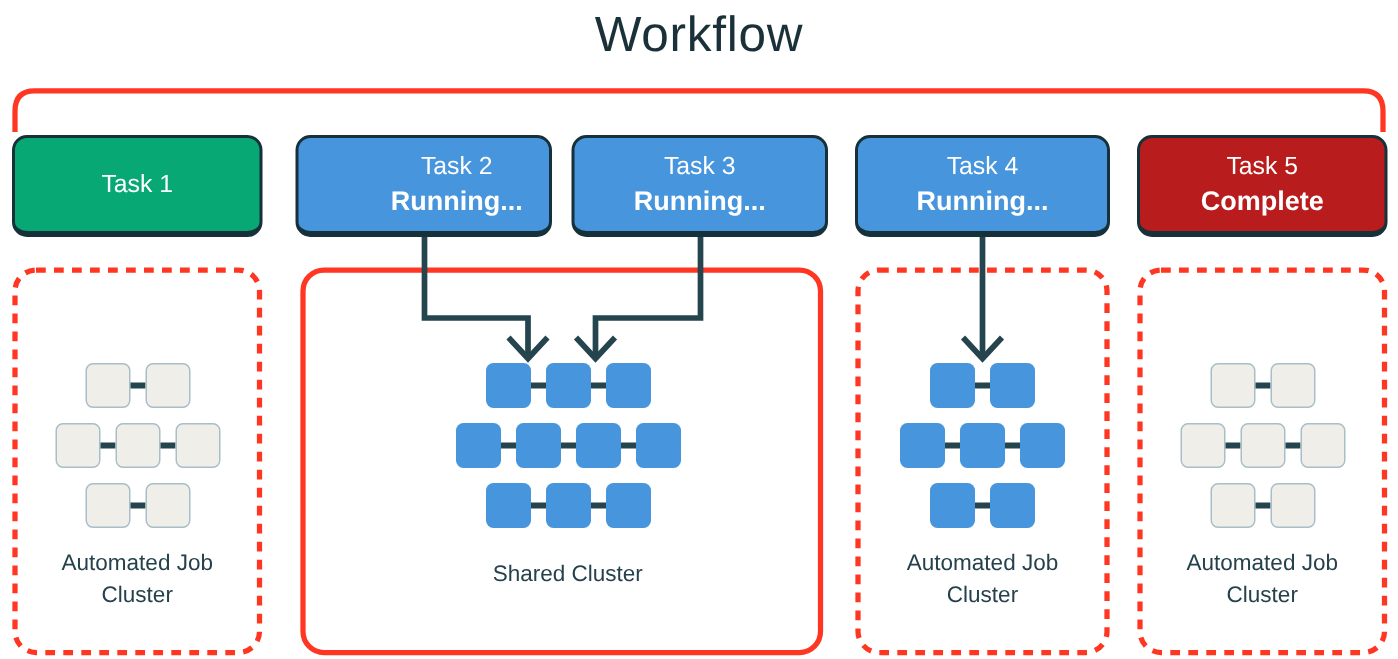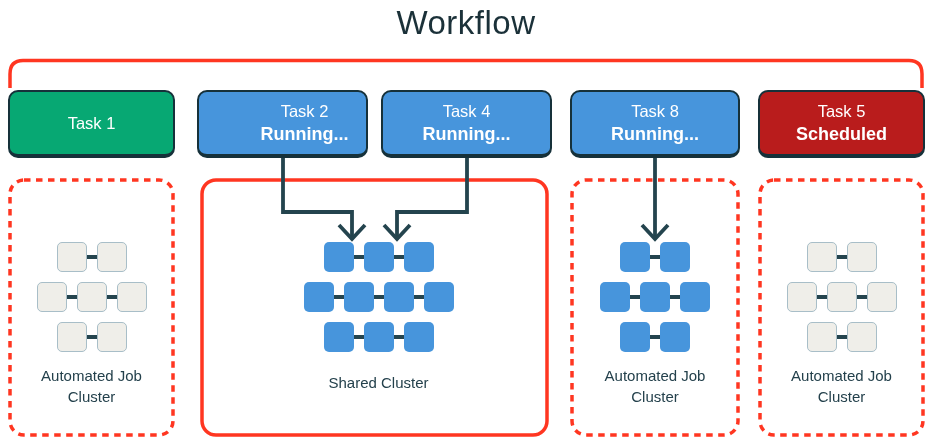--- a/index.html
+++ b/index.html
@@ -53,30 +53,30 @@
   <div class="title">Workflow</div>
 
   <div class="task task-1" style="background: rgb(7, 168, 115);">
     <span class="t-name">Task 1</span>
   </div>
   <div class="task task-2" style="background: rgb(71, 149, 220); padding-left: 44px;">
     <span class="t-name">Task 2</span>
     <span class="t-status">Running...</span>
   </div>
   <div class="task task-3" style="background: rgb(71, 149, 220);">
-    <span class="t-name">Task 4</span>
+    <span class="t-name">Task 3</span>
     <span class="t-status">Running...</span>
   </div>
   <div class="task task-4" style="background: rgb(71, 149, 220);">
-    <span class="t-name">Task 8</span>
+    <span class="t-name">Task 4</span>
     <span class="t-status">Running...</span>
   </div>
   <div class="task task-5" style="background: #b91c1c;">
     <span class="t-name">Task 5</span>
-    <span class="t-status">Scheduled</span>
+    <span class="t-status">Complete</span>
   </div>
 
   <div class="cluster cluster-1">
     <div class="node-grid">
         <div class="node-row">
           <div class="node node-neutral"></div>
           <div class="conn"></div>
           <div class="node node-neutral"></div>
         </div>
         <div class="node-row">

